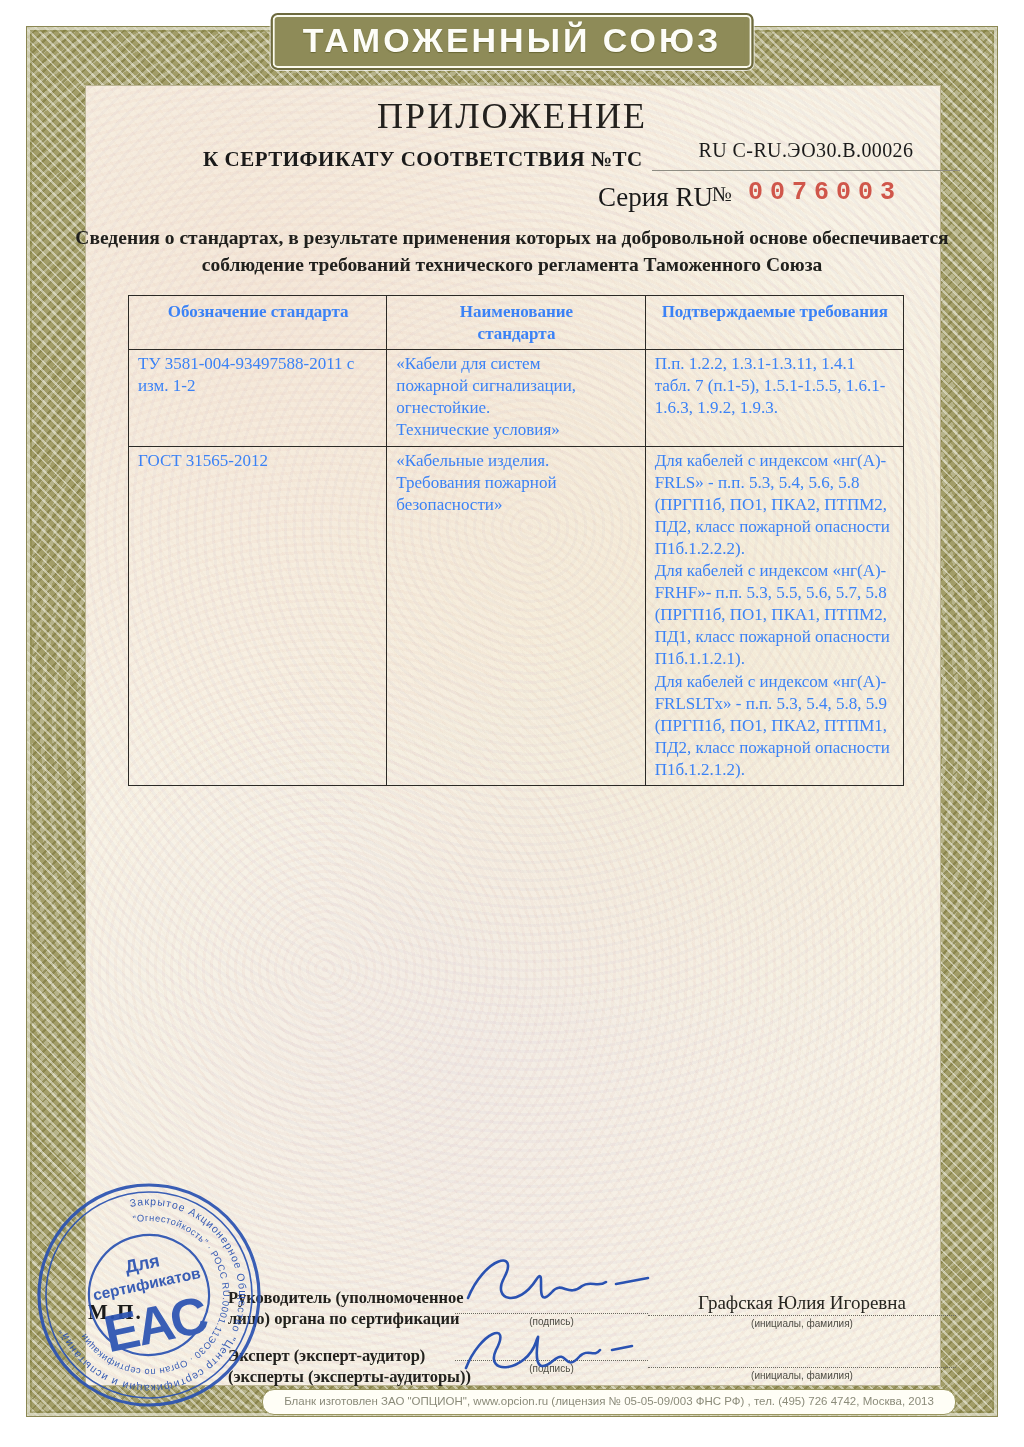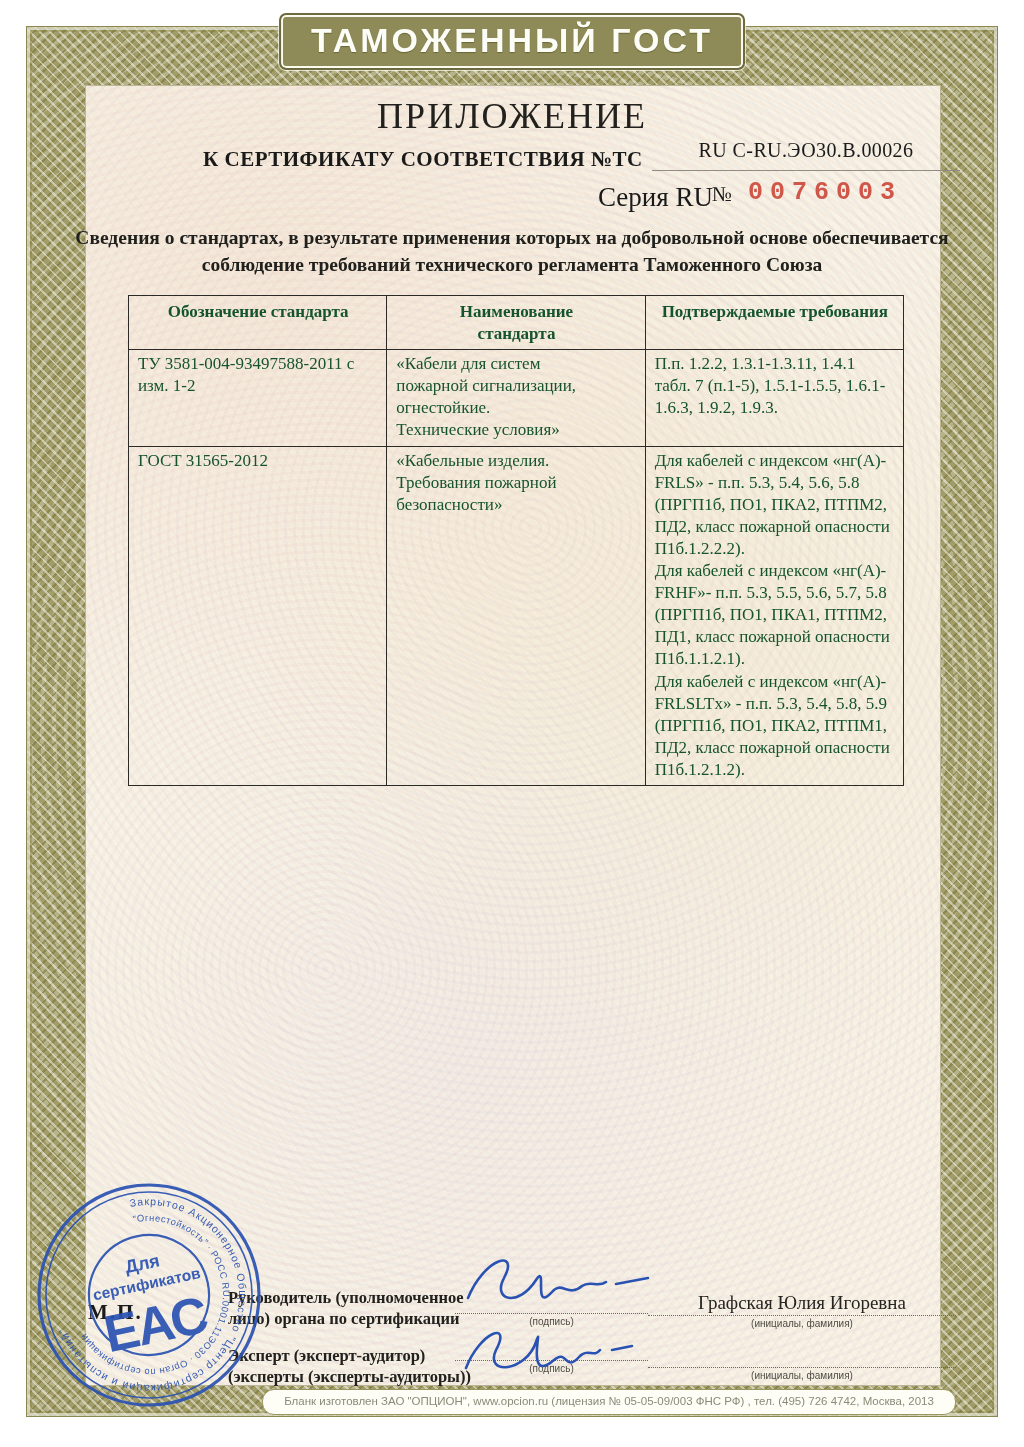--- a/index.html
+++ b/index.html
@@ -65,21 +65,21 @@
   }
   .intro{
     position:absolute; top:224px; left:50%; transform:translateX(-50%);
     width:890px; text-align:center; font-size:19.5px; font-weight:bold; line-height:1.4;
     color:#20201d;
   }
   
   table.std{
     position:absolute; left:128px; top:295px; width:776px;
     border-collapse:collapse; table-layout:fixed;
-    font-size:17px; color:#14532d;
+    font-size:17px; color:#3b82f6;
   }
   table.std td, table.std th{
     border:1px solid #2b2a26; vertical-align:top; padding:3px 8px 4px 9px;
     line-height:1.3; font-weight:normal; text-align:left;
   }
   table.std th{ text-align:center; font-weight:bold; height:40px; padding-top:5px;}
   td.c1{width:266px;} td.c2{width:221px;} td.c3{width:335px;}
   tr.r1 td{height:88px;}
   tr.r2 td{height:326px;}
   table.std p{margin:0;}
@@ -125,21 +125,21 @@
 </head>
 <body>
 
 <div class="page">
 
   <div class="frame">
     <div class="inner-bg"></div>
   </div>
 
   <div class="banner">
-    <span>ТАМОЖЕННЫЙ ГОСТ</span>
+    <span>ТАМОЖЕННЫЙ СОЮЗ</span>
   </div>
 
   <div class="title">ПРИЛОЖЕНИЕ</div>
 
   <div class="cert-label">К СЕРТИФИКАТУ СООТВЕТСТВИЯ  №ТС</div>
   <div class="cert-number-wrap">
     <span class="cert-number">RU C-RU.ЭО30.В.00026</span>
   </div>
 
   <div class="series-label">Серия RU</div>

